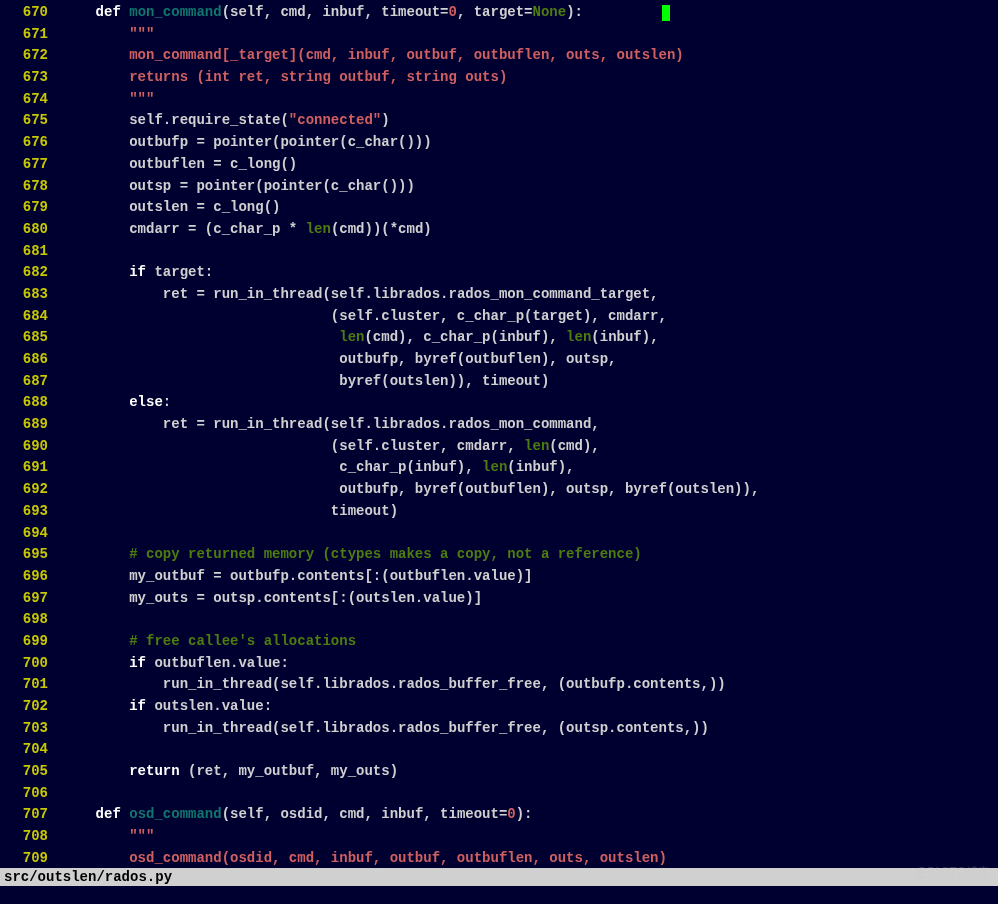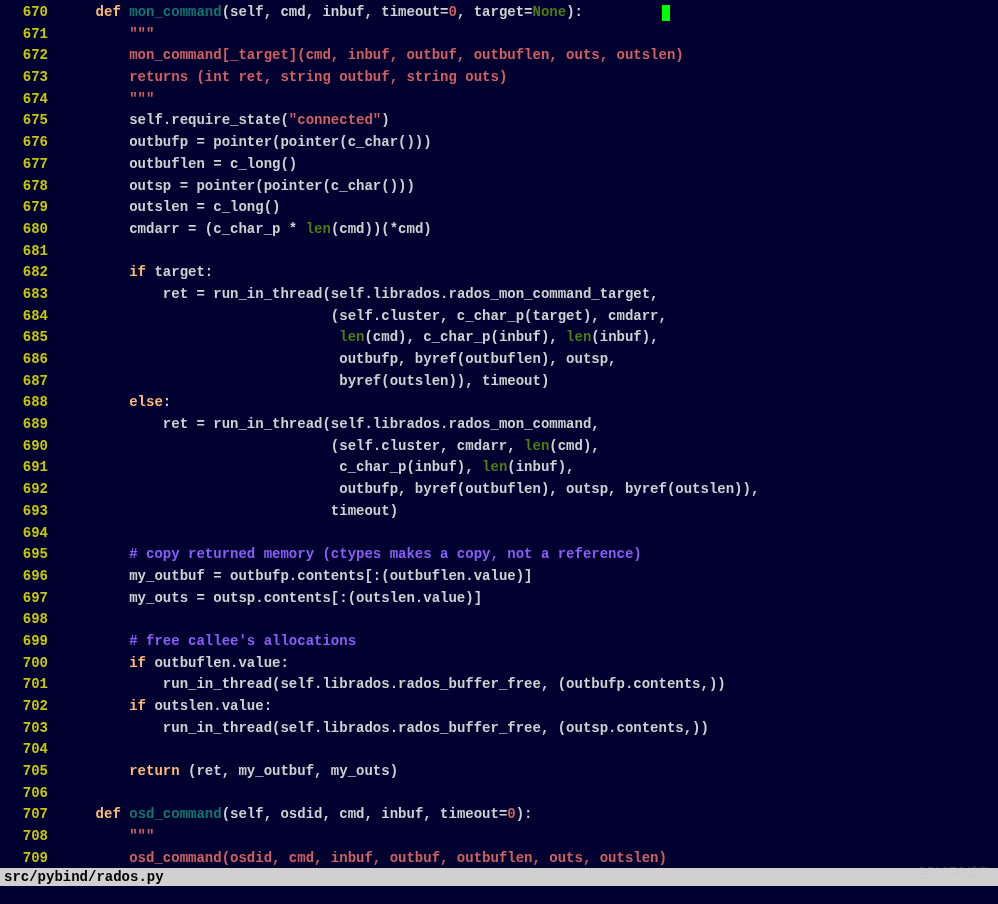--- a/index.html
+++ b/index.html
@@ -28,27 +28,27 @@
     width: 62px;
     text-align: right;
     padding-right: 14px;
     flex: 0 0 62px;
     user-select: none;
   }
   .code {
     color: #d0d0d0;
     white-space: pre;
   }
-  .k   { color: #fdba74; }   
+  .k   { color: #ffffff; }   
   .fn  { color: #0f766e; }   
   .bi  { color: #4d7c0f; }   
   .num { color: #d06060; }   
   .str { color: #d06060; }   
   .doc { color: #d06060; }   
-  .cmt { color: #8b5cf6; }   
+  .cmt { color: #4d7c0f; }   
   .txt { color: #d0d0d0; }
   .caret {
     position: absolute;
     background: #00ff00;
     width: 8.4px;
     height: 16px;
   }
   .statusbar {
     position: absolute;
     bottom: 18px;
@@ -83,17 +83,17 @@
   }
 </style>
 </head>
 <body>
 
 <div class="editor" id="editor"><div class="line"><span class="ln">670</span><span class="code">    <span class="k">def</span><span class="txt"> </span><span class="fn">mon_command</span><span class="txt">(self, cmd, inbuf, timeout=</span><span class="num">0</span><span class="txt">, target=</span><span class="bi">None</span><span class="txt">):</span></span></div><div class="line"><span class="ln">671</span><span class="code">        <span class="doc">"""</span></span></div><div class="line"><span class="ln">672</span><span class="code">        <span class="doc">mon_command[_target](cmd, inbuf, outbuf, outbuflen, outs, outslen)</span></span></div><div class="line"><span class="ln">673</span><span class="code">        <span class="doc">returns (int ret, string outbuf, string outs)</span></span></div><div class="line"><span class="ln">674</span><span class="code">        <span class="doc">"""</span></span></div><div class="line"><span class="ln">675</span><span class="code">        <span class="txt">self.require_state(</span><span class="str">"connected"</span><span class="txt">)</span></span></div><div class="line"><span class="ln">676</span><span class="code">        <span class="txt">outbufp = pointer(pointer(c_char()))</span></span></div><div class="line"><span class="ln">677</span><span class="code">        <span class="txt">outbuflen = c_long()</span></span></div><div class="line"><span class="ln">678</span><span class="code">        <span class="txt">outsp = pointer(pointer(c_char()))</span></span></div><div class="line"><span class="ln">679</span><span class="code">        <span class="txt">outslen = c_long()</span></span></div><div class="line"><span class="ln">680</span><span class="code">        <span class="txt">cmdarr = (c_char_p * </span><span class="bi">len</span><span class="txt">(cmd))(*cmd)</span></span></div><div class="line"><span class="ln">681</span><span class="code"></span></div><div class="line"><span class="ln">682</span><span class="code">        <span class="k">if</span><span class="txt"> target:</span></span></div><div class="line"><span class="ln">683</span><span class="code">            <span class="txt">ret = run_in_thread(self.librados.rados_mon_command_target,</span></span></div><div class="line"><span class="ln">684</span><span class="code">                                <span class="txt">(self.cluster, c_char_p(target), cmdarr,</span></span></div><div class="line"><span class="ln">685</span><span class="code">                                 <span class="bi">len</span><span class="txt">(cmd), c_char_p(inbuf), </span><span class="bi">len</span><span class="txt">(inbuf),</span></span></div><div class="line"><span class="ln">686</span><span class="code">                                 <span class="txt">outbufp, byref(outbuflen), outsp,</span></span></div><div class="line"><span class="ln">687</span><span class="code">                                 <span class="txt">byref(outslen)), timeout)</span></span></div><div class="line"><span class="ln">688</span><span class="code">        <span class="k">else</span><span class="txt">:</span></span></div><div class="line"><span class="ln">689</span><span class="code">            <span class="txt">ret = run_in_thread(self.librados.rados_mon_command,</span></span></div><div class="line"><span class="ln">690</span><span class="code">                                <span class="txt">(self.cluster, cmdarr, </span><span class="bi">len</span><span class="txt">(cmd),</span></span></div><div class="line"><span class="ln">691</span><span class="code">                                 <span class="txt">c_char_p(inbuf), </span><span class="bi">len</span><span class="txt">(inbuf),</span></span></div><div class="line"><span class="ln">692</span><span class="code">                                 <span class="txt">outbufp, byref(outbuflen), outsp, byref(outslen)),</span></span></div><div class="line"><span class="ln">693</span><span class="code">                                <span class="txt">timeout)</span></span></div><div class="line"><span class="ln">694</span><span class="code"></span></div><div class="line"><span class="ln">695</span><span class="code">        <span class="cmt"># copy returned memory (ctypes makes a copy, not a reference)</span></span></div><div class="line"><span class="ln">696</span><span class="code">        <span class="txt">my_outbuf = outbufp.contents[:(outbuflen.value)]</span></span></div><div class="line"><span class="ln">697</span><span class="code">        <span class="txt">my_outs = outsp.contents[:(outslen.value)]</span></span></div><div class="line"><span class="ln">698</span><span class="code"></span></div><div class="line"><span class="ln">699</span><span class="code">        <span class="cmt"># free callee's allocations</span></span></div><div class="line"><span class="ln">700</span><span class="code">        <span class="k">if</span><span class="txt"> outbuflen.value:</span></span></div><div class="line"><span class="ln">701</span><span class="code">            <span class="txt">run_in_thread(self.librados.rados_buffer_free, (outbufp.contents,))</span></span></div><div class="line"><span class="ln">702</span><span class="code">        <span class="k">if</span><span class="txt"> outslen.value:</span></span></div><div class="line"><span class="ln">703</span><span class="code">            <span class="txt">run_in_thread(self.librados.rados_buffer_free, (outsp.contents,))</span></span></div><div class="line"><span class="ln">704</span><span class="code"></span></div><div class="line"><span class="ln">705</span><span class="code">        <span class="k">return</span><span class="txt"> (ret, my_outbuf, my_outs)</span></span></div><div class="line"><span class="ln">706</span><span class="code"></span></div><div class="line"><span class="ln">707</span><span class="code">    <span class="k">def</span><span class="txt"> </span><span class="fn">osd_command</span><span class="txt">(self, osdid, cmd, inbuf, timeout=</span><span class="num">0</span><span class="txt">):</span></span></div><div class="line"><span class="ln">708</span><span class="code">        <span class="doc">"""</span></span></div><div class="line"><span class="ln">709</span><span class="code">        <span class="doc">osd_command(osdid, cmd, inbuf, outbuf, outbuflen, outs, outslen)</span></span></div></div>
 
 <div class="caret" id="caret" style="left: 662px; top: 5px;"></div>
 
 <div class="statusbar">
-  <span>src/pybind/rados.py</span>
+  <span>src/outslen/rados.py</span>
 </div>
 <div class="cmdline"></div>
 
 <div class="watermark">@51CTO博客</div>
 
 </body></html>

